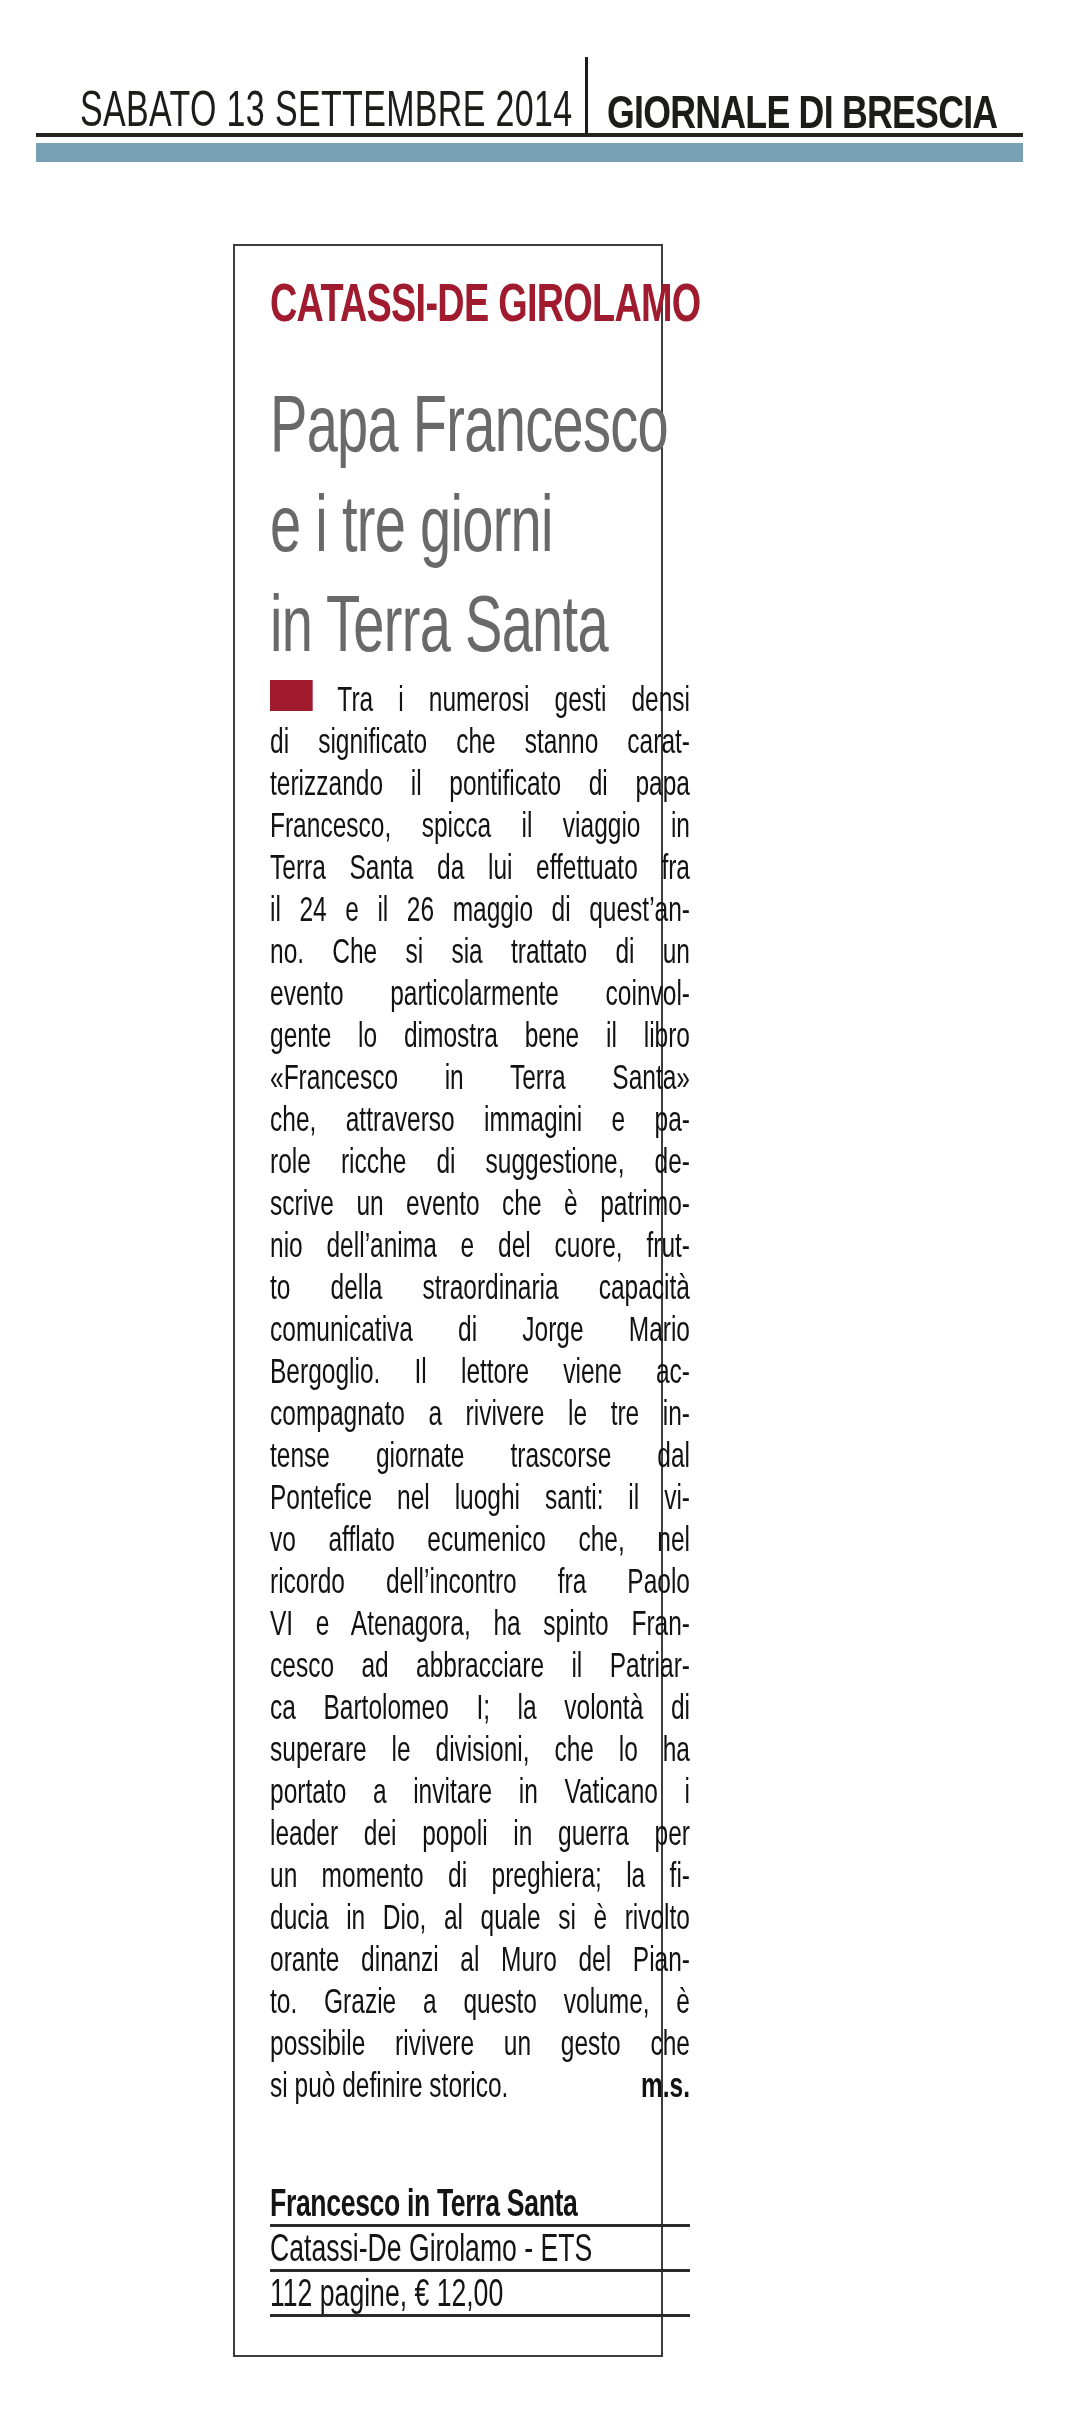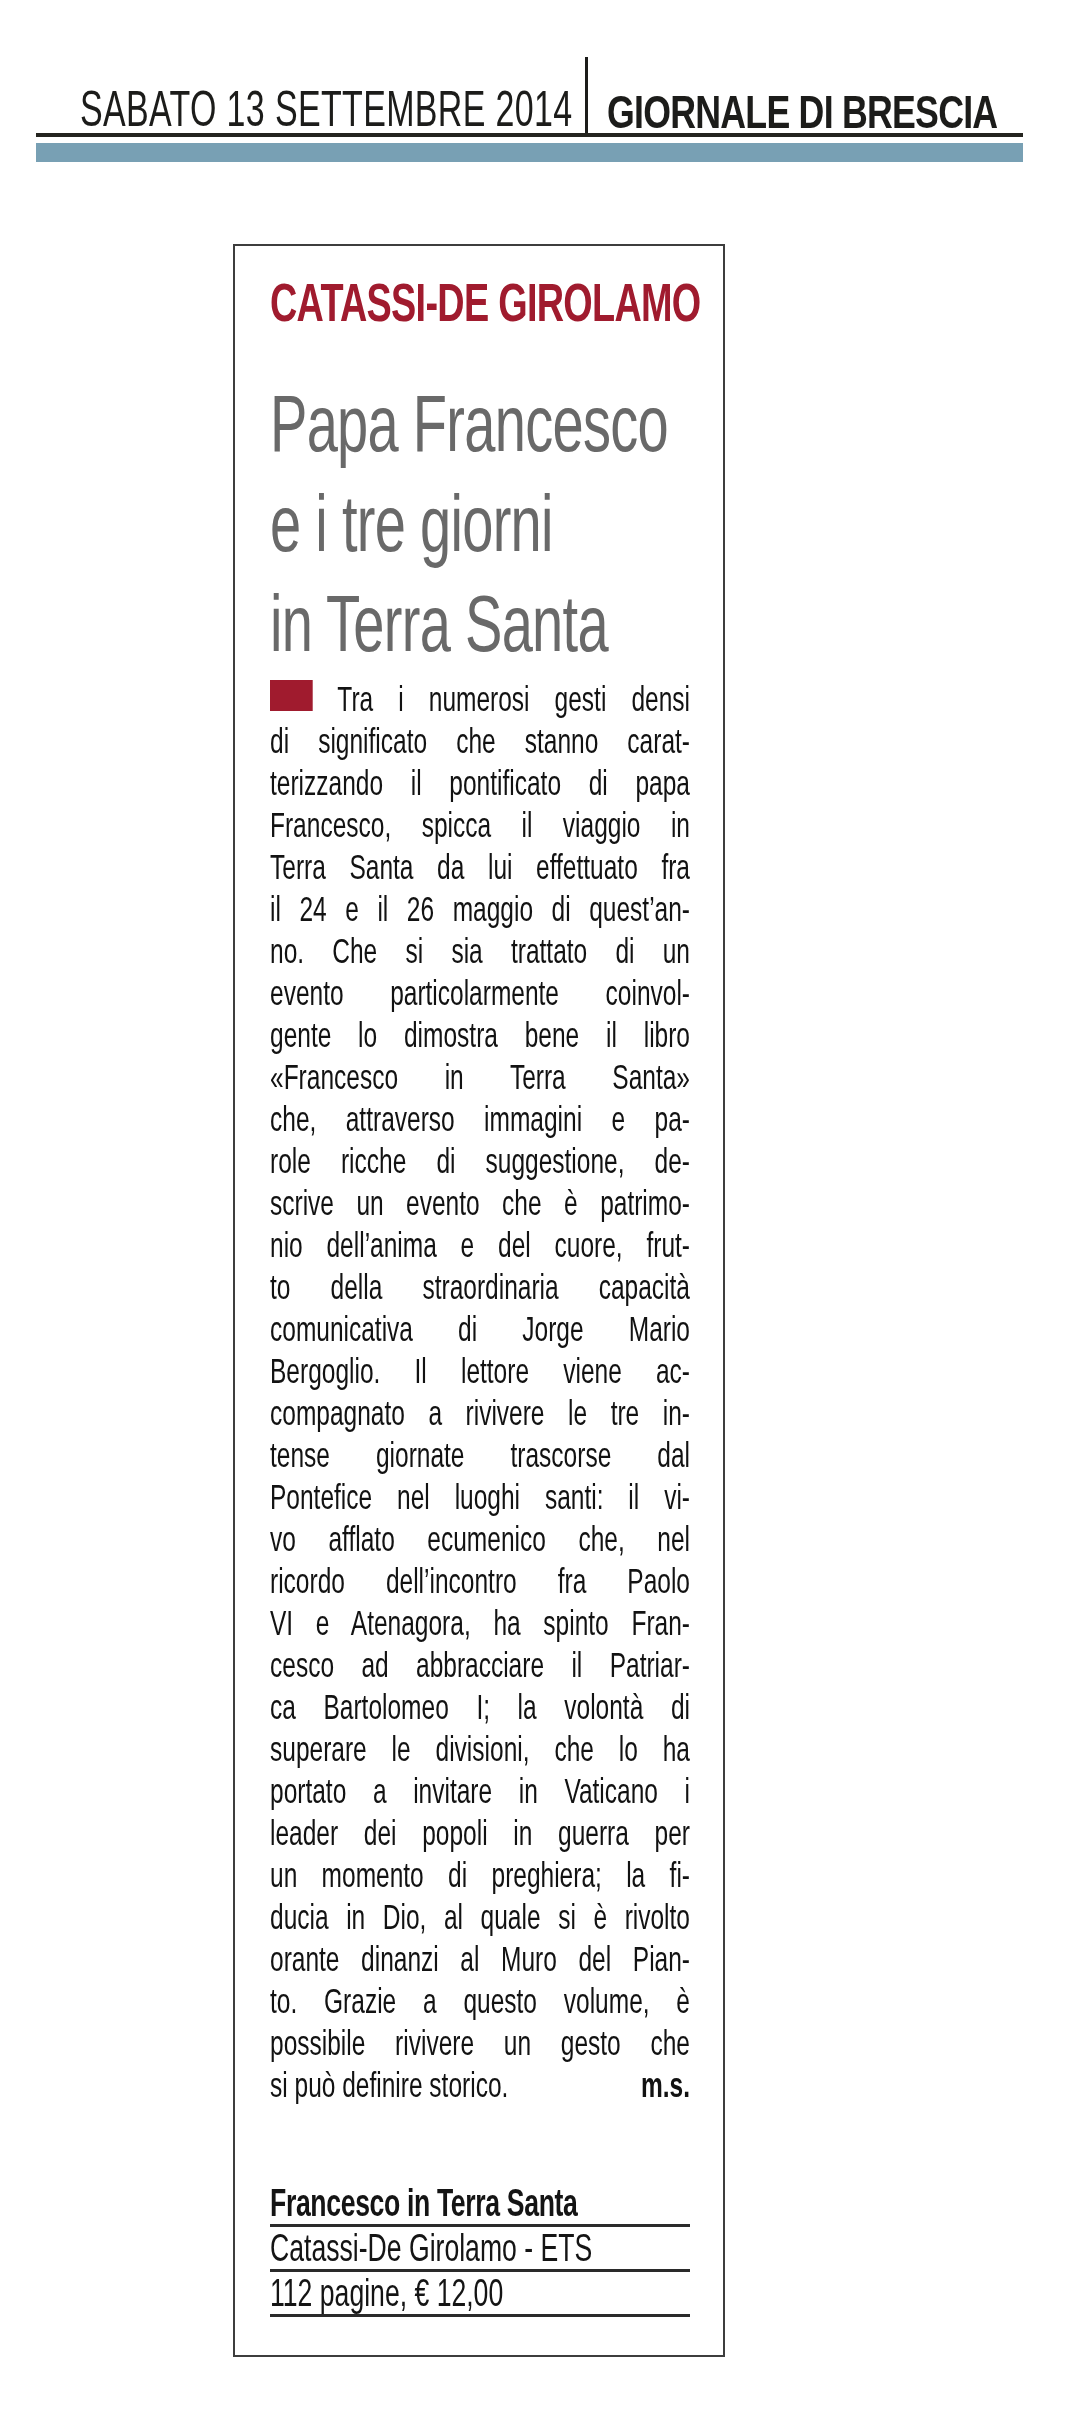--- a/index.html
+++ b/index.html
@@ -17,21 +17,21 @@
   .hdr-masthead{
     position:absolute;left:607px;top:88px;font-size:47px;line-height:47px;
     font-weight:bold;color:#1c1c1a;white-space:nowrap;
     transform:scaleX(0.76);transform-origin:0 0;letter-spacing:-1px;
   }
   .hdr-divider{position:absolute;left:585px;top:57px;width:3px;height:80px;background:#1c1c1a;}
   .hdr-rule{position:absolute;left:36px;top:133px;width:987px;height:4px;background:#24241f;}
   .hdr-bar{position:absolute;left:36px;top:143px;width:987px;height:19px;background:var(--accent_blue,#78a0b4);}
   
   .article-box{
-    position:absolute;left:233px;top:244px;width:492px;height:2113px;
+    position:absolute;left:233px;top:244px;width:430px;height:2113px;
     border:2px solid #3d3d3d;background:#fff;box-sizing:border-box;
   }
   .content{
     position:absolute;left:35px;top:28px;width:600px;
     transform:scaleX(0.7);transform-origin:0 0;
   }
   .kicker{
     font-size:54px;line-height:56px;font-weight:bold;letter-spacing:-1px;
     color:var(--kicker_red,#a01b2e);white-space:nowrap;
   }

